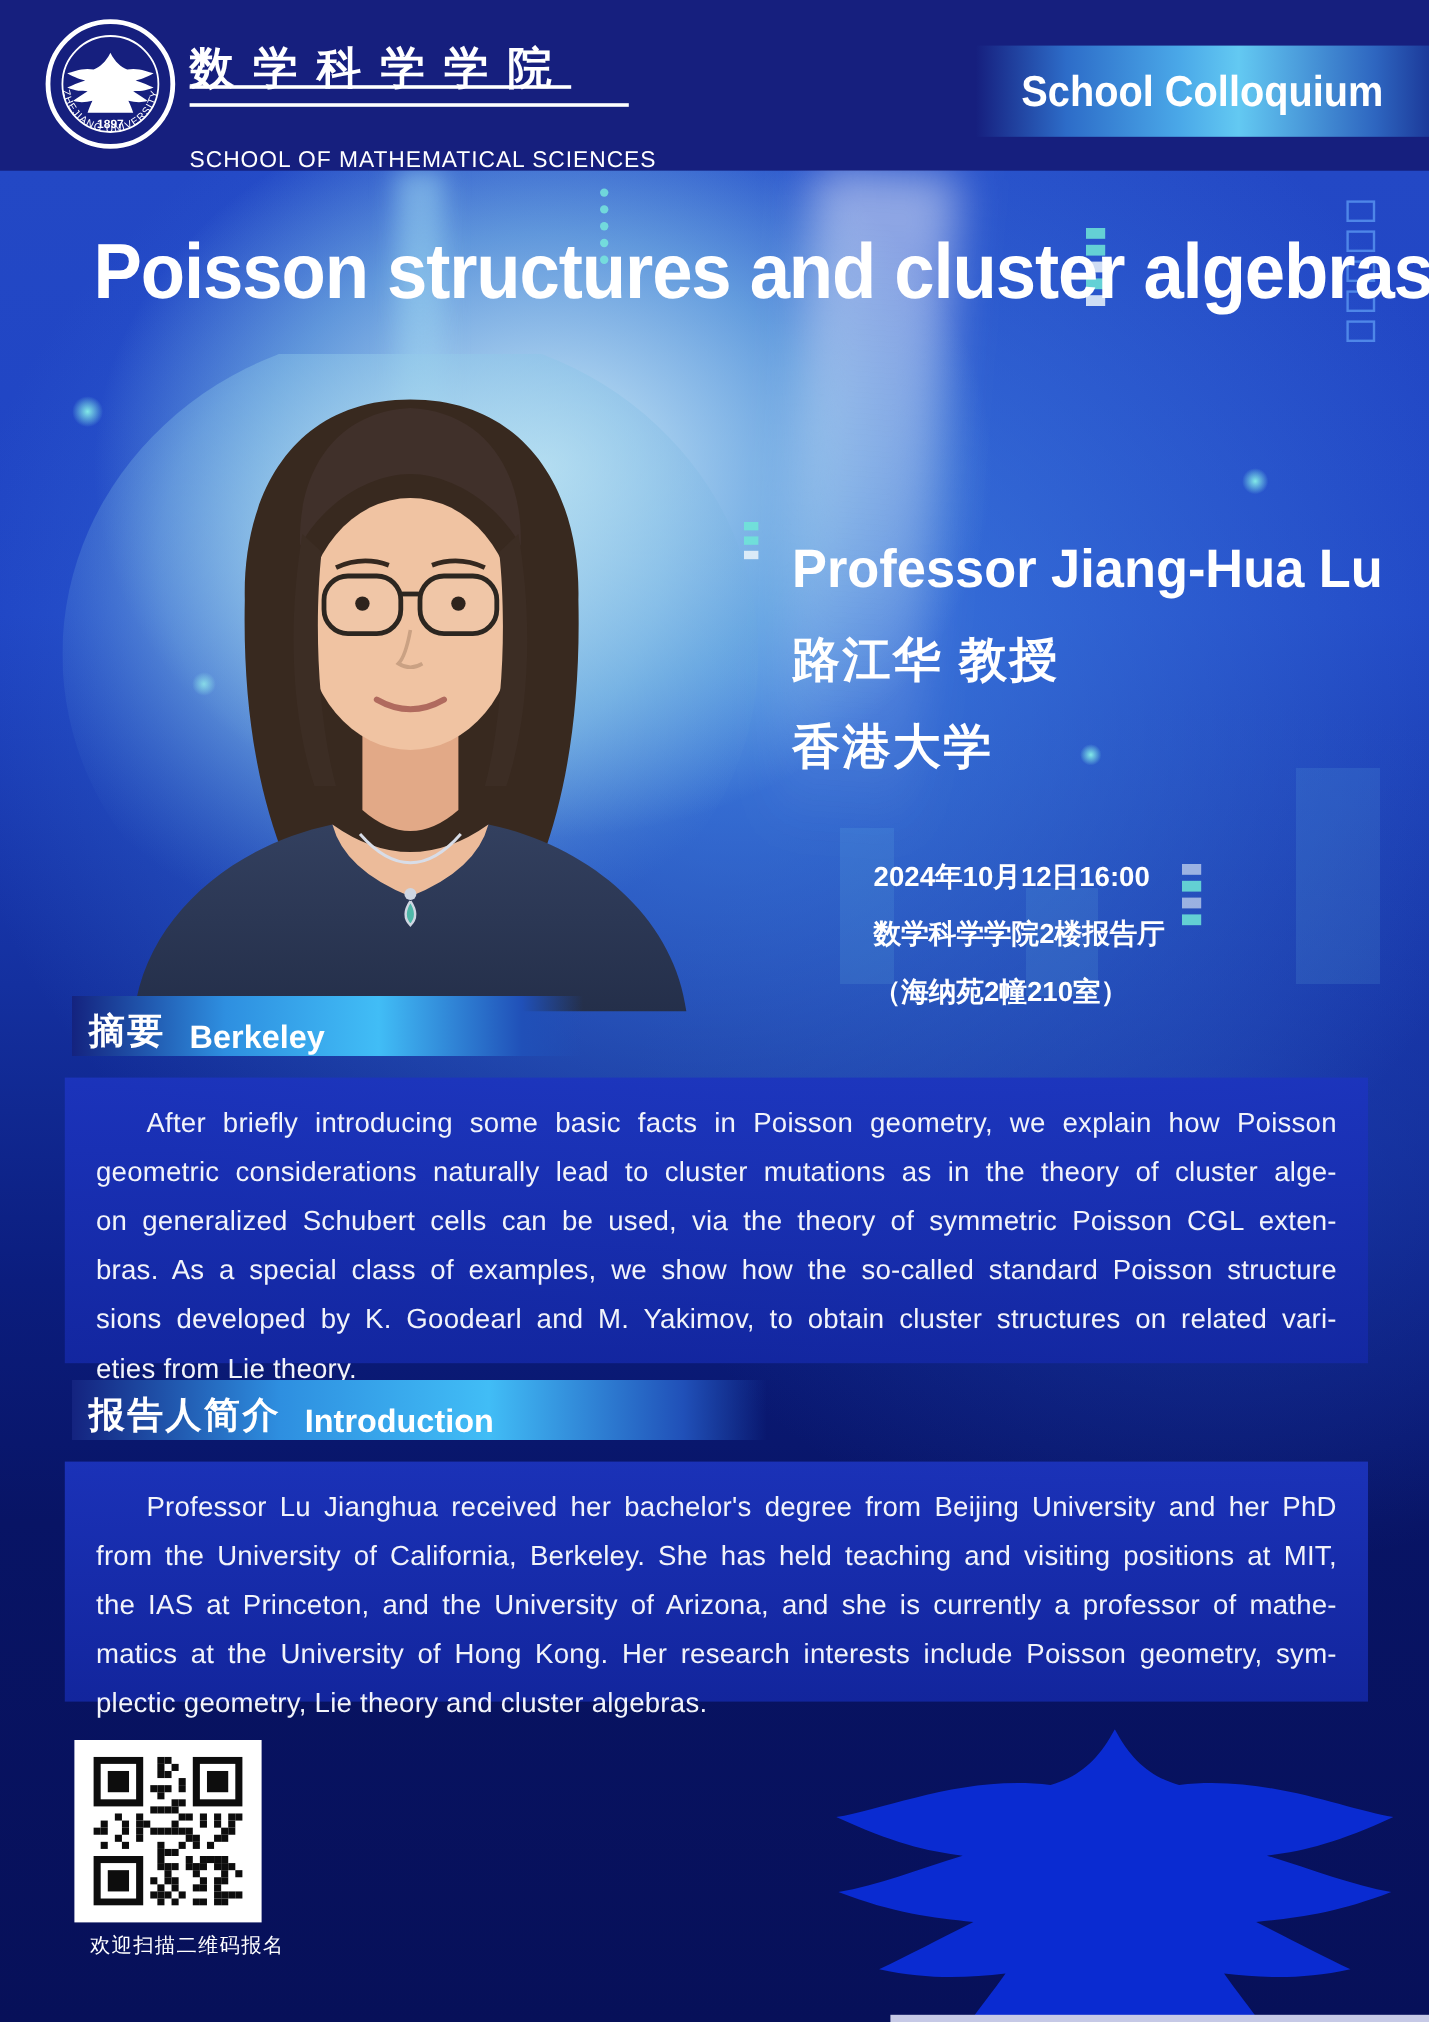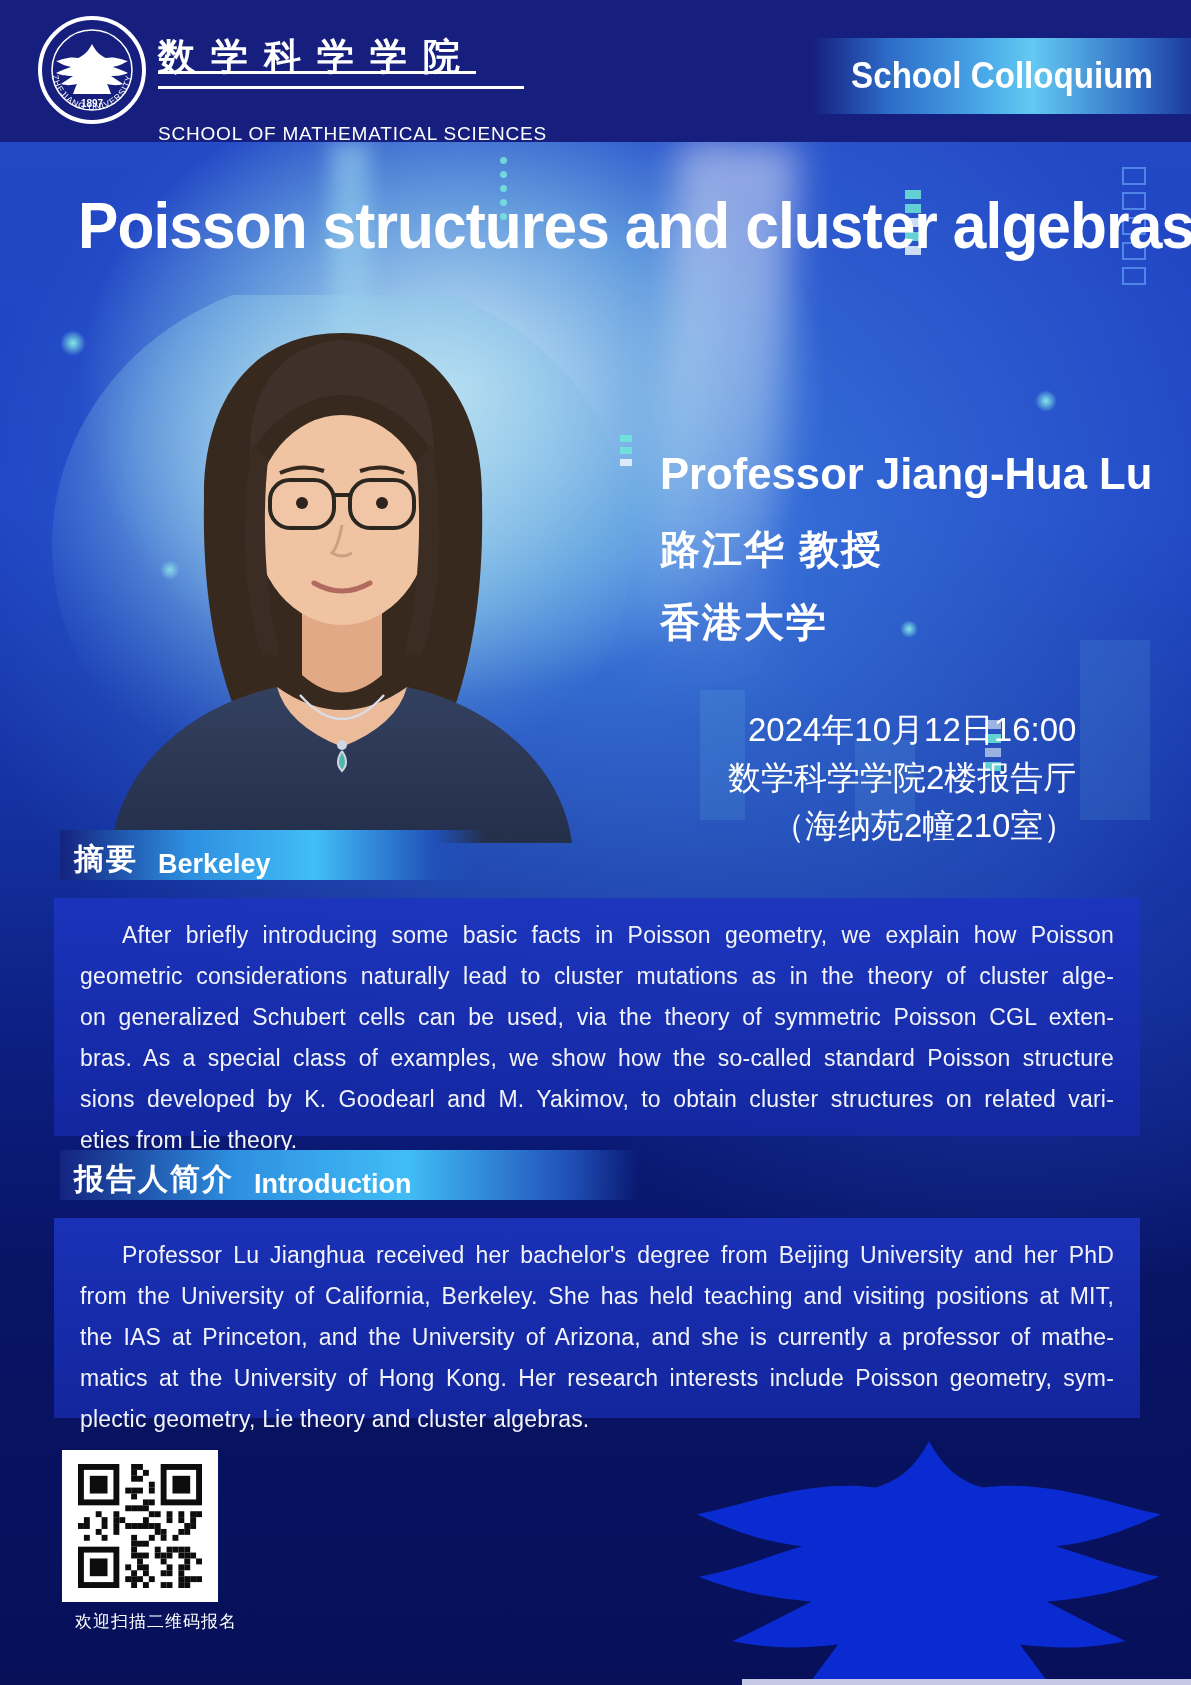--- a/index.html
+++ b/index.html
@@ -47,21 +47,21 @@
   .title{position:absolute;left:0;top:188px;width:100%;text-align:center;z-index:5;padding-left:36px;}
   .title span{display:inline-block;font-size:65px;font-weight:700;letter-spacing:-1px;transform:scaleX(.93);white-space:nowrap;}
   
   .portrait{position:absolute;left:52px;top:295px;width:585px;height:548px;z-index:4;}
   
   .speaker{position:absolute;left:660px;top:448px;z-index:6;}
   .sp-en{font-size:45px;font-weight:700;white-space:nowrap;transform:scaleX(.97);transform-origin:left;}
   .sp-cn{margin-top:22px;font-size:40px;font-weight:700;letter-spacing:2px;}
   .sp-af{margin-top:18px;font-size:40px;font-weight:700;letter-spacing:2px;}
   .event{position:absolute;left:728px;top:706px;z-index:6;}
-  .ev-line{font-size:33px;font-weight:400;line-height:48px;white-space:nowrap;text-align:right;}
+  .ev-line{font-size:23px;font-weight:700;line-height:48px;white-space:nowrap;}
   
   .secbar{
     position:absolute;left:60px;height:50px;display:flex;align-items:flex-end;gap:20px;padding-left:14px;z-index:10;
     background:linear-gradient(90deg,#14237f 0%, #2e8fe0 30%, #41bdf6 60%, #2050b8 88%, rgba(28,63,174,0) 100%);
   }
   .secbar .cn{font-size:30px;font-weight:700;letter-spacing:2px;}
   .secbar .en{font-size:27px;font-weight:700;}
   #abstract-bar{top:830px;width:412px;}
   #intro-bar{top:1150px;width:565px;}
   

